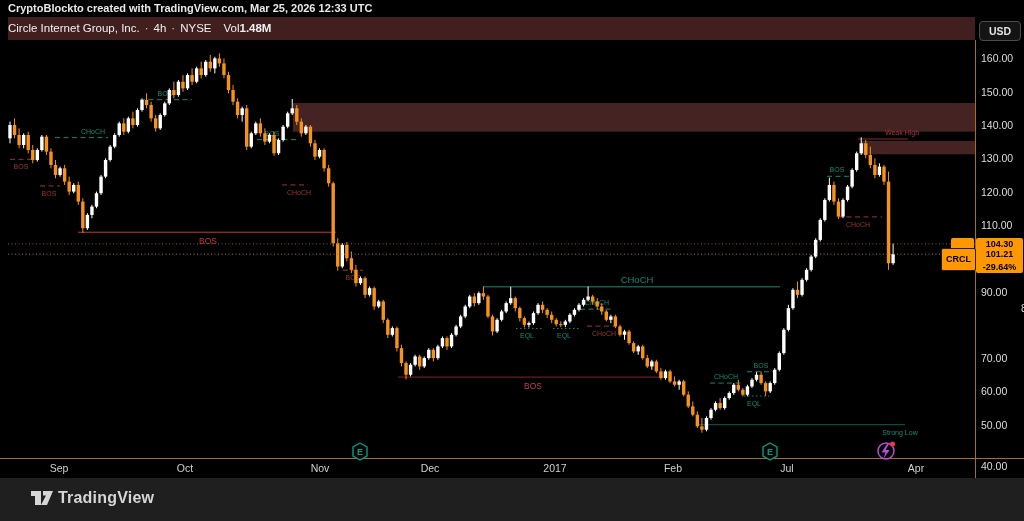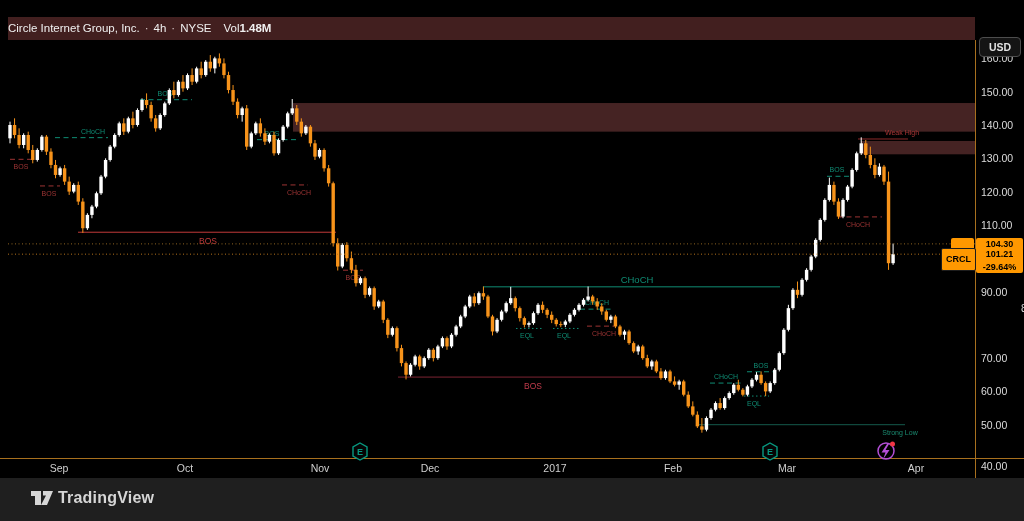--- a/index.html
+++ b/index.html
@@ -8,21 +8,21 @@
   #chart-svg{position:absolute;left:0;top:0;z-index:1;}
   #topbar{position:absolute;left:0;top:0;width:1024px;height:17px;line-height:16px;z-index:3;
     color:#e8e8e8;font-size:11px;font-weight:bold;padding-left:8px;box-sizing:border-box;}
   #header{position:absolute;left:8px;top:17px;width:967px;height:23px;background:#421f1f;z-index:2;
     color:#f0f0f0;font-size:11.5px;line-height:23px;box-sizing:border-box;}
   #header .sep{margin:0 5px;color:#d8c8c8;}
   #header .vol{margin-left:12px;}
   #header .volval{font-weight:bold;}
   #usd-btn{position:absolute;left:979px;top:21px;width:40px;height:18px;z-index:3;
     border:1px solid #4d4d4d;border-radius:4px;background:#141414;color:#e2e2e2;
-    font-size:10.5px;font-weight:bold;text-align:center;line-height:18px;margin-top:16px;}
+    font-size:10.5px;font-weight:bold;text-align:center;line-height:18px;}
   #price-ticks{position:absolute;left:0;top:0;width:1024px;height:521px;z-index:2;padding-left:33px;}
   .ytick{position:absolute;left:981px;width:44px;color:#dcdcdc;font-size:10.5px;}
   #time-ticks{position:absolute;left:0;top:0;width:1024px;height:521px;z-index:2;}
   .xtick{position:absolute;top:462px;width:44px;text-align:center;color:#cfcfcf;font-size:10.5px;}
   .badge{position:absolute;z-index:4;background:#ff9800;color:#000;font-size:9px;font-weight:bold;
     border-radius:2px;text-align:center;}
   #pre-label{left:951px;top:238px;height:13px;line-height:13px;padding:8px 4px;}
   #pre-value{left:976px;top:238px;width:47px;height:13px;line-height:13px;}
   #sym-label{left:941px;top:248px;height:13px;line-height:13px;padding:4px 4px;border:1px solid #1c1c1c;}
   #sym-box{left:976px;top:248px;width:47px;height:25px;line-height:12.5px;}
@@ -526,20 +526,23 @@
         <polygon points="770,443 777,447 777,456 770,460 763,456 763,447" fill="#050505" stroke="#089981" stroke-width="1.4"></polygon>
         <text x="770" y="455" fill="#089981" font-size="9" font-weight="bold" text-anchor="middle" font-family="&quot;Liberation Sans&quot;,sans-serif">E</text>
       </g>
       <g>
         <circle cx="886" cy="451" r="8" fill="none" stroke="#b44fd8" stroke-width="1.5"></circle>
         <path d="M 887 444 l -5.5 8.5 l 4 0 l -2.5 7 l 6.5 -9.5 l -4 0 l 3.5 -6 z" fill="#b44fd8"></path>
         <circle cx="892.5" cy="444" r="2.5" fill="#f23645"></circle>
       </g>
     </svg>
 
+  <div id="topbar">
+    <span>CryptoBlockto created with TradingView.com, Mar 25, 2026 12:33 UTC</span>
+  </div>
 
   <div id="header">
     <span>Circle Internet Group, Inc.</span><span class="sep">·</span><span>4h</span><span class="sep">·</span><span>NYSE</span><span class="vol">Vol</span><span class="volval">1.48M</span>
   </div>
 
   <div id="usd-btn">USD</div>
 
   <div id="price-ticks">
       <div class="ytick" style="top: 52.4px;">160.00</div>
       <div class="ytick" style="top: 85.7px;">150.00</div>
@@ -555,21 +558,21 @@
       <div class="ytick" style="top: 418.7px;">50.00</div>
       <div class="ytick" style="top: 460px;">40.00</div>
     </div>
   <div id="time-ticks">
       <div class="xtick" style="left: 37px;">Sep</div>
       <div class="xtick" style="left: 163px;">Oct</div>
       <div class="xtick" style="left: 298px;">Nov</div>
       <div class="xtick" style="left: 408px;">Dec</div>
       <div class="xtick" style="left: 533px;">2017</div>
       <div class="xtick" style="left: 651px;">Feb</div>
-      <div class="xtick" style="left: 765px;">Mar</div>
+      <div class="xtick" style="left: 765px;">Jul</div>
       <div class="xtick" style="left: 894px;">Apr</div>
     </div>
 
   <div class="badge" id="pre-label">
     <span>Pre</span>
   </div>
   <div class="badge" id="pre-value">104.30</div>
   <div class="badge" id="sym-label">CRCL</div>
   <div class="badge" id="sym-box">
     <div>101.21</div>

